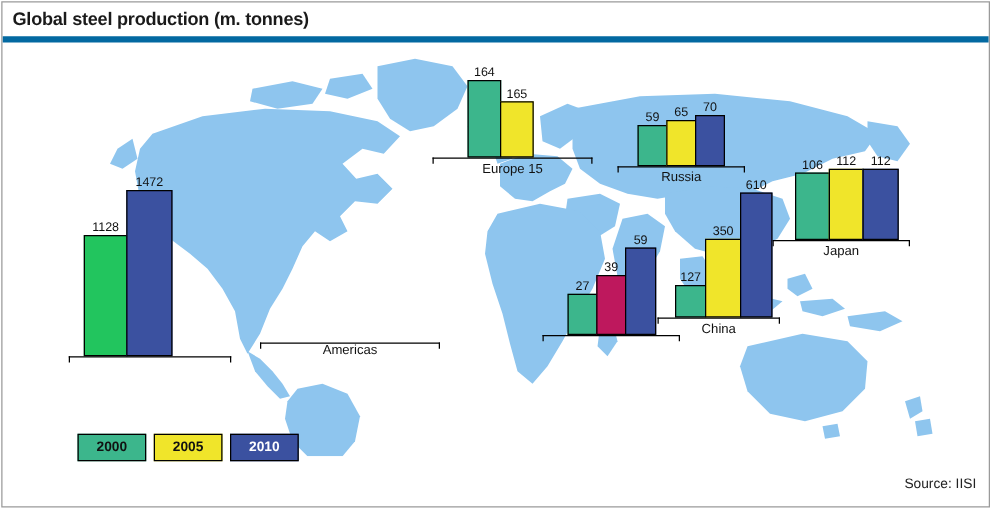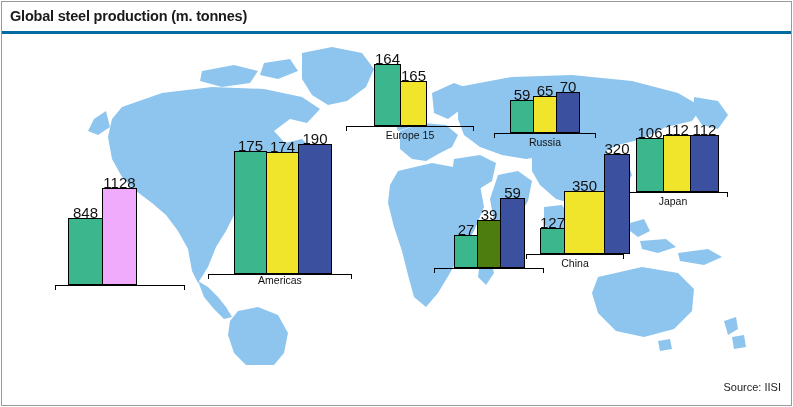--- a/index.html
+++ b/index.html
@@ -4,36 +4,36 @@
 <style>
   html,body{margin:0;padding:0;background:#ffffff;}
   body{width:793px;height:407px;overflow:hidden;
        font-family:"Liberation Sans", sans-serif;}
 
   #frame{position:relative;width:789px;height:403px;margin:1px;
          border:1px solid #9a9a9a;background:#ffffff;overflow:hidden;}
 
   
   #title-bar{position:absolute;left:0;top:0;width:100%;height:32px;
-             border-bottom:3px solid #0369a1;box-sizing:border-box;}
+             border-bottom:5px solid #0369a1;box-sizing:border-box;}
   #title-text{position:absolute;left:8px;top:6px;
               font-size:14.5px;font-weight:bold;color:#1a1a1a;
               letter-spacing:-0.2px;}
 
   
   #map{position:absolute;left:0;top:33px;width:789px;height:330px;}
   #map svg{display:block;width:100%;height:100%;}
 
   
   .group{position:absolute;}
   .bars{position:absolute;bottom:0;left:0;display:flex;align-items:flex-end;}
   .bar{border:1px solid #000;box-sizing:border-box;position:relative;}
   .bar .val{position:absolute;left:50%;transform:translateX(-50%);
             bottom:100%;margin-bottom:1px;
-            font-size:15px;color:#111;white-space:nowrap;line-height:11px;margin-top:28px;}
+            font-size:10px;color:#111;white-space:nowrap;line-height:11px;margin-top:28px;}
   .axis{position:absolute;border-left:1px solid #000;border-right:1px solid #000;
         border-top:1px solid #000;height:5px;box-sizing:border-box;}
   .glabel{position:absolute;font-size:10.5px;color:#111;white-space:nowrap;
           text-align:center;line-height:12px;}
 
   
   #legend{position:absolute;left:60px;top:345px;display:flex;}
   .lg{width:55px;height:22px;border:1px solid #000;box-sizing:border-box;
       display:flex;align-items:center;justify-content:center;
       font-size:11px;font-weight:bold;}
@@ -119,43 +119,30 @@
 
         <path d="M372 66 L384 62 L388 72 L376 76 Z"></path>
 
         <path d="M0 326 L789 326 L789 330 L0 330 Z" opacity="0"></path>
       </g>
     </svg>
   </div>
 
   <div class="group" style="left:66px; top:150px; width:106px; height:133px;">
     <div class="bars" style="height:133px;">
-      <div class="bar" style="width:35px;height:67px;background:#3cb68c;">
-        <span class="val">848</span>
-      </div>
-      <div class="bar" style="width:35px;height:97px;background:#f0abfc;margin-left:-1px;">
+      <div class="bar" style="width:35px;height:97px;background:#22c55e;margin-left:-1px;">
         <span class="val">1128</span>
       </div>
+      <div class="bar" style="width:37px;height:133px;background:#3b51a0;margin-left:-1px;">
+        <span class="val">1472</span>
+      </div>
     </div>
   </div>
   <div class="axis" style="left:53px; top:283px; width:130px;"></div>
 
-  <div class="group" style="left:232px; top:142px; width:98px; height:130px;">
-    <div class="bars" style="height:130px;">
-      <div class="bar" style="width:33px;height:123px;background:#3cb68c;">
-        <span class="val">175</span>
-      </div>
-      <div class="bar" style="width:33px;height:122px;background:#f0e52a;margin-left:-1px;">
-        <span class="val">174</span>
-      </div>
-      <div class="bar" style="width:34px;height:130px;background:#3b51a0;margin-left:-1px;">
-        <span class="val">190</span>
-      </div>
-    </div>
-  </div>
   <div class="axis" style="left:206px; top:272px; width:144px;"></div>
   <div class="glabel" style="left:206px; top:272px; width:144px;">Americas</div>
 
   <div class="group" style="left:372px; top:58px; width:80px; height:66px;">
     <div class="bars" style="height:66px;">
       <div class="bar" style="width:27px;height:62px;background:#3cb68c;">
         <span class="val">164</span>
       </div>
       <div class="bar" style="width:27px;height:45px;background:#f0e52a;margin-left:-1px;">
         <span class="val">165</span>
@@ -195,42 +182,53 @@
     </div>
   </div>
   <div class="axis" style="left:616px; top:190px; width:110px;"></div>
   <div class="glabel" style="left:616px; top:193px; width:110px;">Japan</div>
 
   <div class="group" style="left:452px; top:196px; width:72px; height:70px;">
     <div class="bars" style="height:70px;">
       <div class="bar" style="width:24px;height:33px;background:#3cb68c;text-align:center;">
         <span class="val">27</span>
       </div>
-      <div class="bar" style="width:24px;height:48px;background:#4d7c0f;margin-left:-1px;">
+      <div class="bar" style="width:24px;height:48px;background:#be185d;margin-left:-1px;">
         <span class="val">39</span>
       </div>
       <div class="bar" style="width:25px;height:70px;background:#3b51a0;margin-left:-1px;">
         <span class="val">59</span>
       </div>
     </div>
   </div>
   <div class="axis" style="left:432px; top:266px; width:110px;"></div>
 
   <div class="group" style="left:538px; top:152px; width:76px; height:100px;">
     <div class="bars" style="height:100px;">
       <div class="bar" style="width:25px;height:26px;background:#3cb68c;">
         <span class="val">127</span>
       </div>
-      <div class="bar" style="width:41px;height:63px;background:#f0e52a;margin-left:-1px;">
+      <div class="bar" style="width:29px;height:63px;background:#f0e52a;margin-left:-1px;">
         <span class="val">350</span>
       </div>
       <div class="bar" style="width:26px;height:100px;background:#3b51a0;margin-left:-1px;">
-        <span class="val">320</span>
+        <span class="val">610</span>
       </div>
     </div>
   </div>
   <div class="axis" style="left:524px; top:252px; width:98px;"></div>
   <div class="glabel" style="left:524px; top:255px; width:98px;">China</div>
 
+  <div id="legend">
+    <div class="lg" style="background:#3cb68c;color:#111;">
+      <span>2000</span>
+    </div>
+    <div class="lg" style="background:#f0e52a;color:#111;margin-left:6px;">
+      <span>2005</span>
+    </div>
+    <div class="lg" style="background:#3b51a0;color:#fff;margin-left:6px;">
+      <span>2010</span>
+    </div>
+  </div>
 
   <div id="source">Source: IISI</div>
 
 </div>
 
 </body></html>

